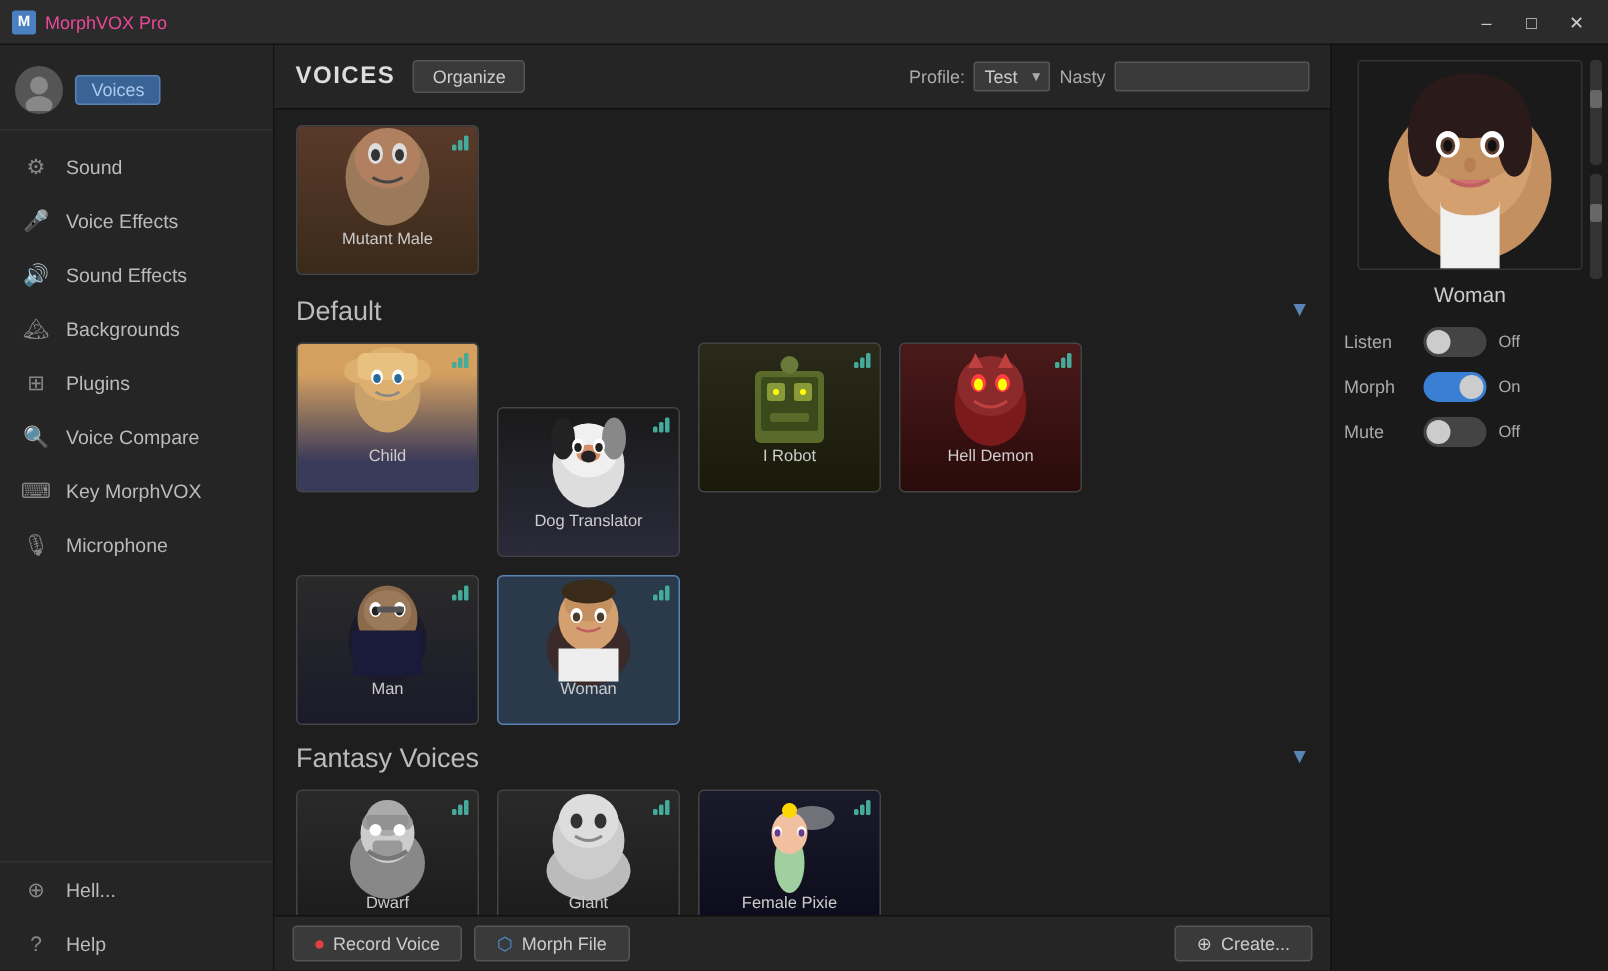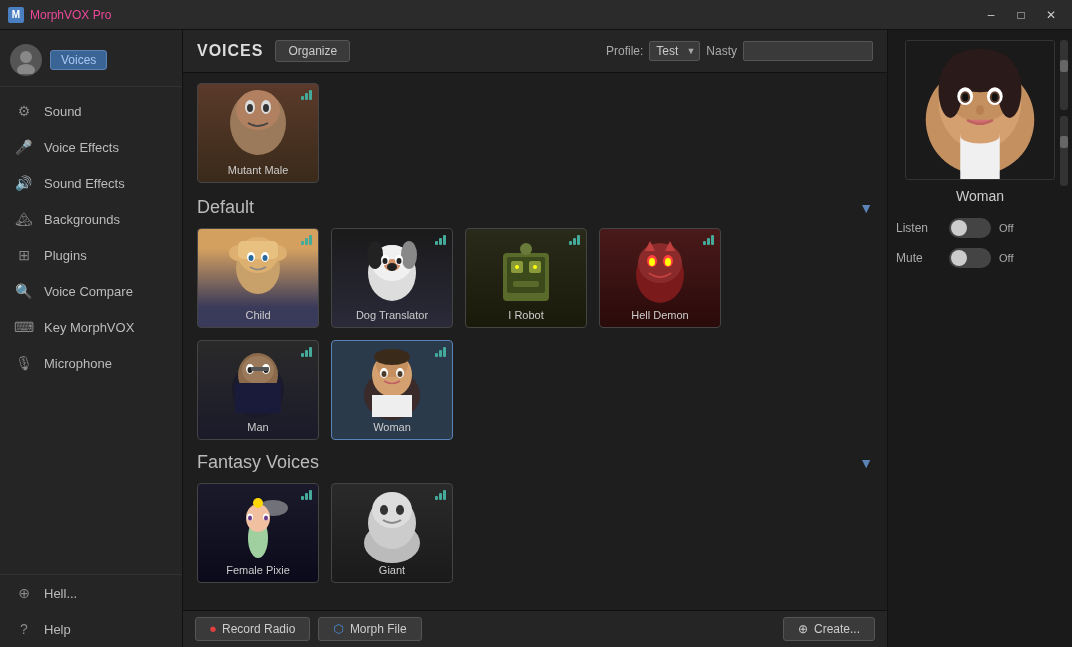--- a/index.html
+++ b/index.html
@@ -219,21 +219,21 @@
       background: #2e2e2e;
       border: 1px solid #444;
       border-radius: 4px;
       display: flex;
       flex-direction: column;
       align-items: center;
       justify-content: flex-end;
       cursor: pointer;
       position: relative;
       overflow: hidden;
-      padding-bottom: 4px;
+      padding-bottom: 15px;
     }
     .voice-card.selected { border-color: #5a84b6; background: #2a3a4a; }
     .voice-card-label {
       font-size: 11px;
       color: #ccc;
       text-align: center;
       padding: 2px 4px;
       z-index: 2;
     }
     .signal-bars {
@@ -252,21 +252,20 @@
       height: calc(100% - 20px);
       display: flex;
       align-items: center;
       justify-content: center;
       font-size: 30px;
     }
 
     
     .section-header {
       display: flex;
-      align-items: center;
       margin-bottom: 10px;
       gap: 8px;
     }
     .section-title {
       font-size: 18px;
       color: #bbb;
       font-weight: normal;
     }
     .section-arrow {
       color: #5a84b6;
@@ -378,21 +377,21 @@
     .toggle.on .toggle-knob { left: 24px; }
     .toggle-state {
       font-size: 11px;
       color: #aaa;
     }
 
     
     .img-mutant { background: linear-gradient(to bottom, #5a3a2a 0%, #3a2a1a 100%); }
     .img-radio { background: linear-gradient(to bottom, #2a3a2a 0%, #1a2a1a 100%); }
     .img-child { background: linear-gradient(to bottom, #d4a060 20%, #3a3a5a 80%); }
-    .img-dog { background: linear-gradient(to bottom, #1a1a1a 0%, #2a2a3a 100%); }
+    .img-dog { background: linear-gradient(to bottom, #1a1a1a 0%, #2a2a3a 100%); margin-top: 43px; }
     .img-hell { background: linear-gradient(to bottom, #4a1a1a 0%, #2a0a0a 100%); }
     .img-robot { background: linear-gradient(to bottom, #2a2a1a 0%, #1a1a0a 100%); }
     .img-man { background: linear-gradient(to bottom, #2a2a2a 0%, #1a1a2a 100%); }
     .img-woman { background: linear-gradient(to bottom, #3a2a2a 0%, #2a1a1a 100%); }
     .img-dwarf { background: linear-gradient(to bottom, #2a2a2a 0%, #1a1a1a 100%); }
     .img-pixie { background: linear-gradient(to bottom, #1a1a2a 0%, #0a0a1a 100%); }
     .img-giant { background: linear-gradient(to bottom, #2a2a2a 0%, #1a1a1a 100%); }
     .img-gnome { background: linear-gradient(to bottom, #2a1a1a 0%, #1a0a0a 100%); }
 
     .right-panel-inner {
@@ -673,66 +672,86 @@
           <div class="voice-card-label">Woman</div>
         </div>
       </div>
 
       <div class="section-header">
         <span class="section-title">Fantasy Voices</span>
         <span class="section-arrow">▼</span>
       </div>
 
       <div class="voices-grid-row">
+        <div class="voice-card img-dwarf">
+          <div class="signal-bars">
+            <div class="bar" style="height:4px;"></div>
+            <div class="bar" style="height:7px;"></div>
+            <div class="bar" style="height:10px;"></div>
+          </div>
+          <div class="voice-img">
+            <svg width="70" height="75" viewBox="0 0 70 75">
+              <ellipse cx="35" cy="50" rx="25" ry="24" fill="#888"></ellipse>
+              <ellipse cx="35" cy="30" rx="18" ry="20" fill="#ccc"></ellipse>
+              <ellipse cx="35" cy="20" rx="14" ry="12" fill="#aaa"></ellipse>
+              <rect x="18" y="18" width="34" height="10" rx="5" fill="#888" opacity="0.7"></rect>
+              <ellipse cx="27" cy="28" rx="4" ry="4" fill="#fff"></ellipse>
+              <ellipse cx="43" cy="28" rx="4" ry="4" fill="#fff"></ellipse>
+              <rect x="25" y="35" width="20" height="12" rx="3" fill="#999"></rect>
+              <path d="M22 42 Q35 52 48 42" stroke="#777" stroke-width="3" fill="none"></path>
+            </svg>
+          </div>
+          <div class="voice-card-label">Dwarf</div>
+        </div>
+        <div class="voice-card img-giant">
+          <div class="signal-bars">
+            <div class="bar" style="height:4px;"></div>
+            <div class="bar" style="height:7px;"></div>
+            <div class="bar" style="height:10px;"></div>
+          </div>
+          <div class="voice-img">
+            <svg width="70" height="75" viewBox="0 0 70 75">
+              <ellipse cx="35" cy="55" rx="28" ry="20" fill="#bbb"></ellipse>
+              <ellipse cx="35" cy="35" rx="24" ry="26" fill="#ccc"></ellipse>
+              <ellipse cx="35" cy="22" rx="20" ry="18" fill="#ddd"></ellipse>
+              <ellipse cx="27" cy="22" rx="4" ry="5" fill="#333"></ellipse>
+              <ellipse cx="43" cy="22" rx="4" ry="5" fill="#333"></ellipse>
+              <path d="M26 32 Q35 38 44 32" stroke="#888" stroke-width="2" fill="none"></path>
+            </svg>
+          </div>
+          <div class="voice-card-label">Giant</div>
+        </div>
         <div class="voice-card img-pixie">
           <div class="signal-bars">
             <div class="bar" style="height:4px;"></div>
             <div class="bar" style="height:7px;"></div>
             <div class="bar" style="height:10px;"></div>
           </div>
           <div class="voice-img">
             <svg width="70" height="75" viewBox="0 0 70 75">
               <ellipse cx="50" cy="20" rx="15" ry="8" fill="#ccc" opacity="0.5"></ellipse>
               <ellipse cx="35" cy="50" rx="10" ry="20" fill="#a0d0a0"></ellipse>
               <ellipse cx="35" cy="30" rx="12" ry="14" fill="#f0c0a0"></ellipse>
               <circle cx="35" cy="15" r="5" fill="#ffd700"></circle>
               <ellipse cx="27" cy="29" rx="3" ry="3.5" fill="#fff"></ellipse>
               <ellipse cx="43" cy="29" rx="3" ry="3.5" fill="#fff"></ellipse>
               <ellipse cx="27" cy="30" rx="2" ry="2.5" fill="#6a3a8a"></ellipse>
               <ellipse cx="43" cy="30" rx="2" ry="2.5" fill="#6a3a8a"></ellipse>
             </svg>
           </div>
           <div class="voice-card-label">Female Pixie</div>
         </div>
-        <div class="voice-card img-giant">
-          <div class="signal-bars">
-            <div class="bar" style="height:4px;"></div>
-            <div class="bar" style="height:7px;"></div>
-            <div class="bar" style="height:10px;"></div>
-          </div>
-          <div class="voice-img">
-            <svg width="70" height="75" viewBox="0 0 70 75">
-              <ellipse cx="35" cy="55" rx="28" ry="20" fill="#bbb"></ellipse>
-              <ellipse cx="35" cy="35" rx="24" ry="26" fill="#ccc"></ellipse>
-              <ellipse cx="35" cy="22" rx="20" ry="18" fill="#ddd"></ellipse>
-              <ellipse cx="27" cy="22" rx="4" ry="5" fill="#333"></ellipse>
-              <ellipse cx="43" cy="22" rx="4" ry="5" fill="#333"></ellipse>
-              <path d="M26 32 Q35 38 44 32" stroke="#888" stroke-width="2" fill="none"></path>
-            </svg>
-          </div>
-          <div class="voice-card-label">Giant</div>
-        </div>
       </div>
 
     </div>
 
     <div class="bottom-bar">
       <button class="bottom-btn">
         <span class="record-icon">⏺</span>
-        <span>Record Radio</span>
+        <span>Record Voice</span>
       </button>
       <button class="bottom-btn">
         <span class="morph-icon">⬡</span>
         <span>Morph File</span>
       </button>
       <button class="create-btn">
         <span>⊕</span>
         <span>Create...</span>
       </button>
     </div>
@@ -771,20 +790,27 @@
       <div class="selected-voice-name">Woman</div>
 
       <div class="toggle-row">
         <span class="toggle-label">Listen</span>
         <div class="toggle">
           <div class="toggle-knob"></div>
         </div>
         <span class="toggle-state">Off</span>
       </div>
 
+      <div class="toggle-row">
+        <span class="toggle-label">Morph</span>
+        <div class="toggle on">
+          <div class="toggle-knob"></div>
+        </div>
+        <span class="toggle-state">On</span>
+      </div>
 
       <div class="toggle-row">
         <span class="toggle-label">Mute</span>
         <div class="toggle">
           <div class="toggle-knob"></div>
         </div>
         <span class="toggle-state">Off</span>
       </div>
     </div>
 

